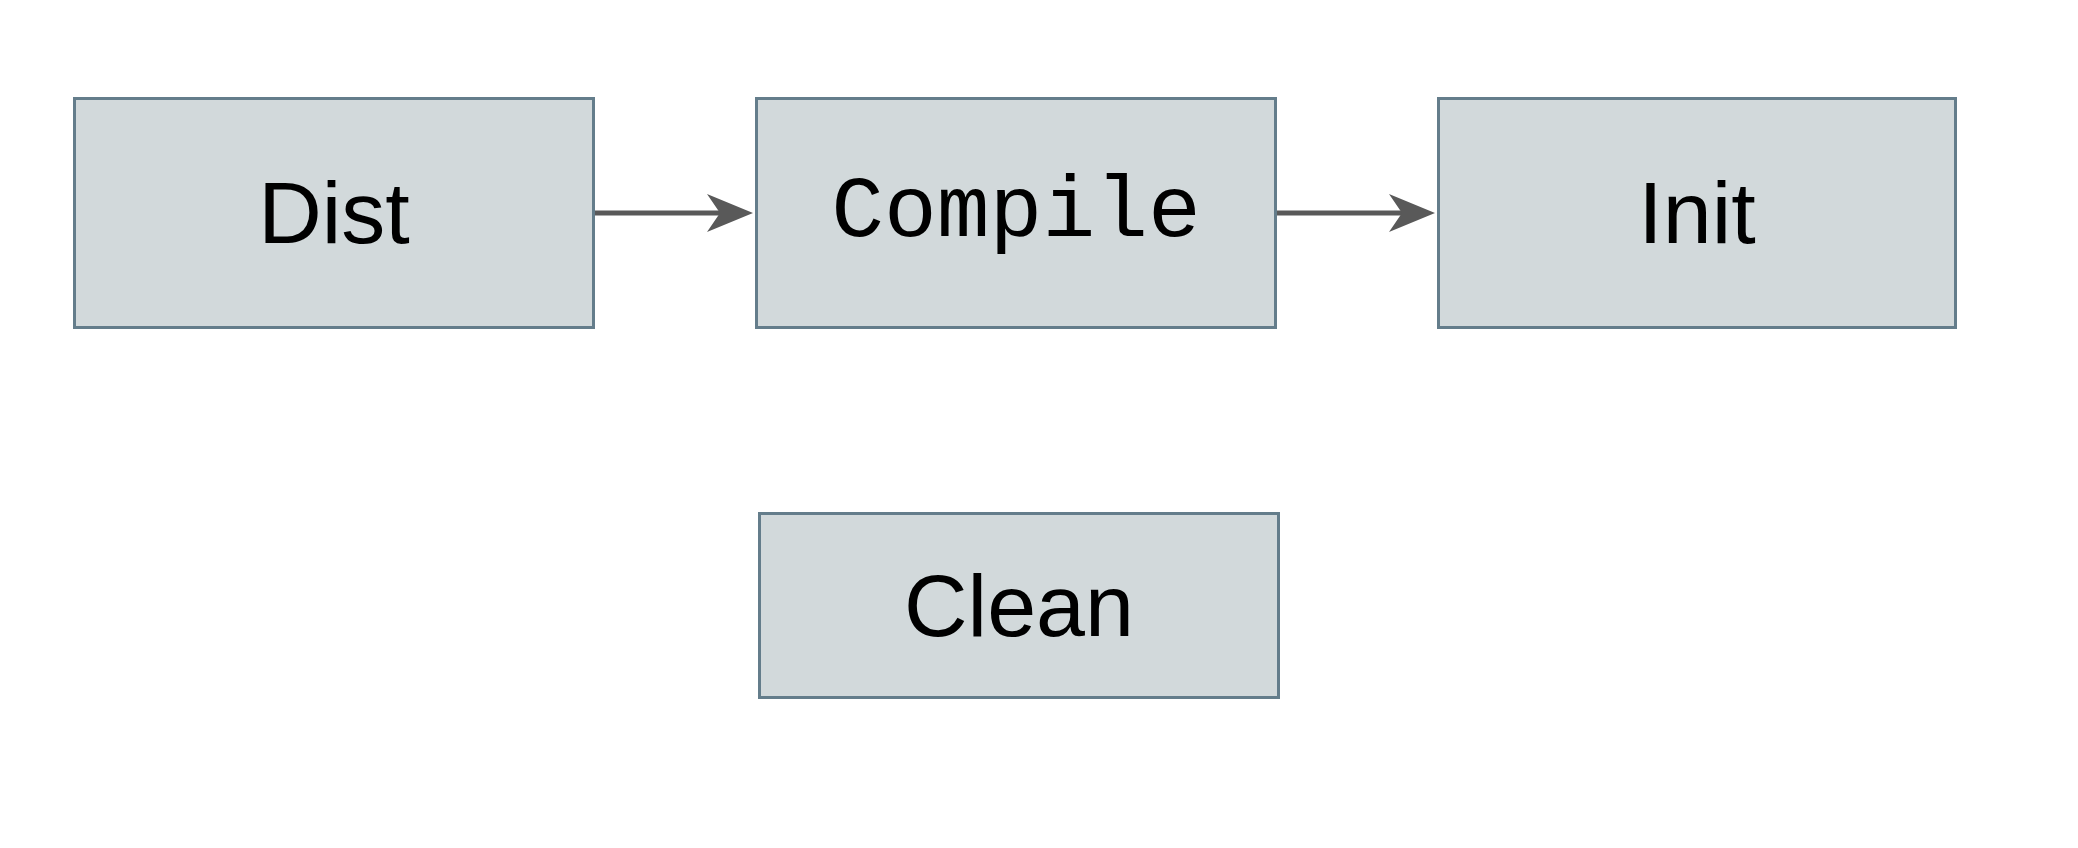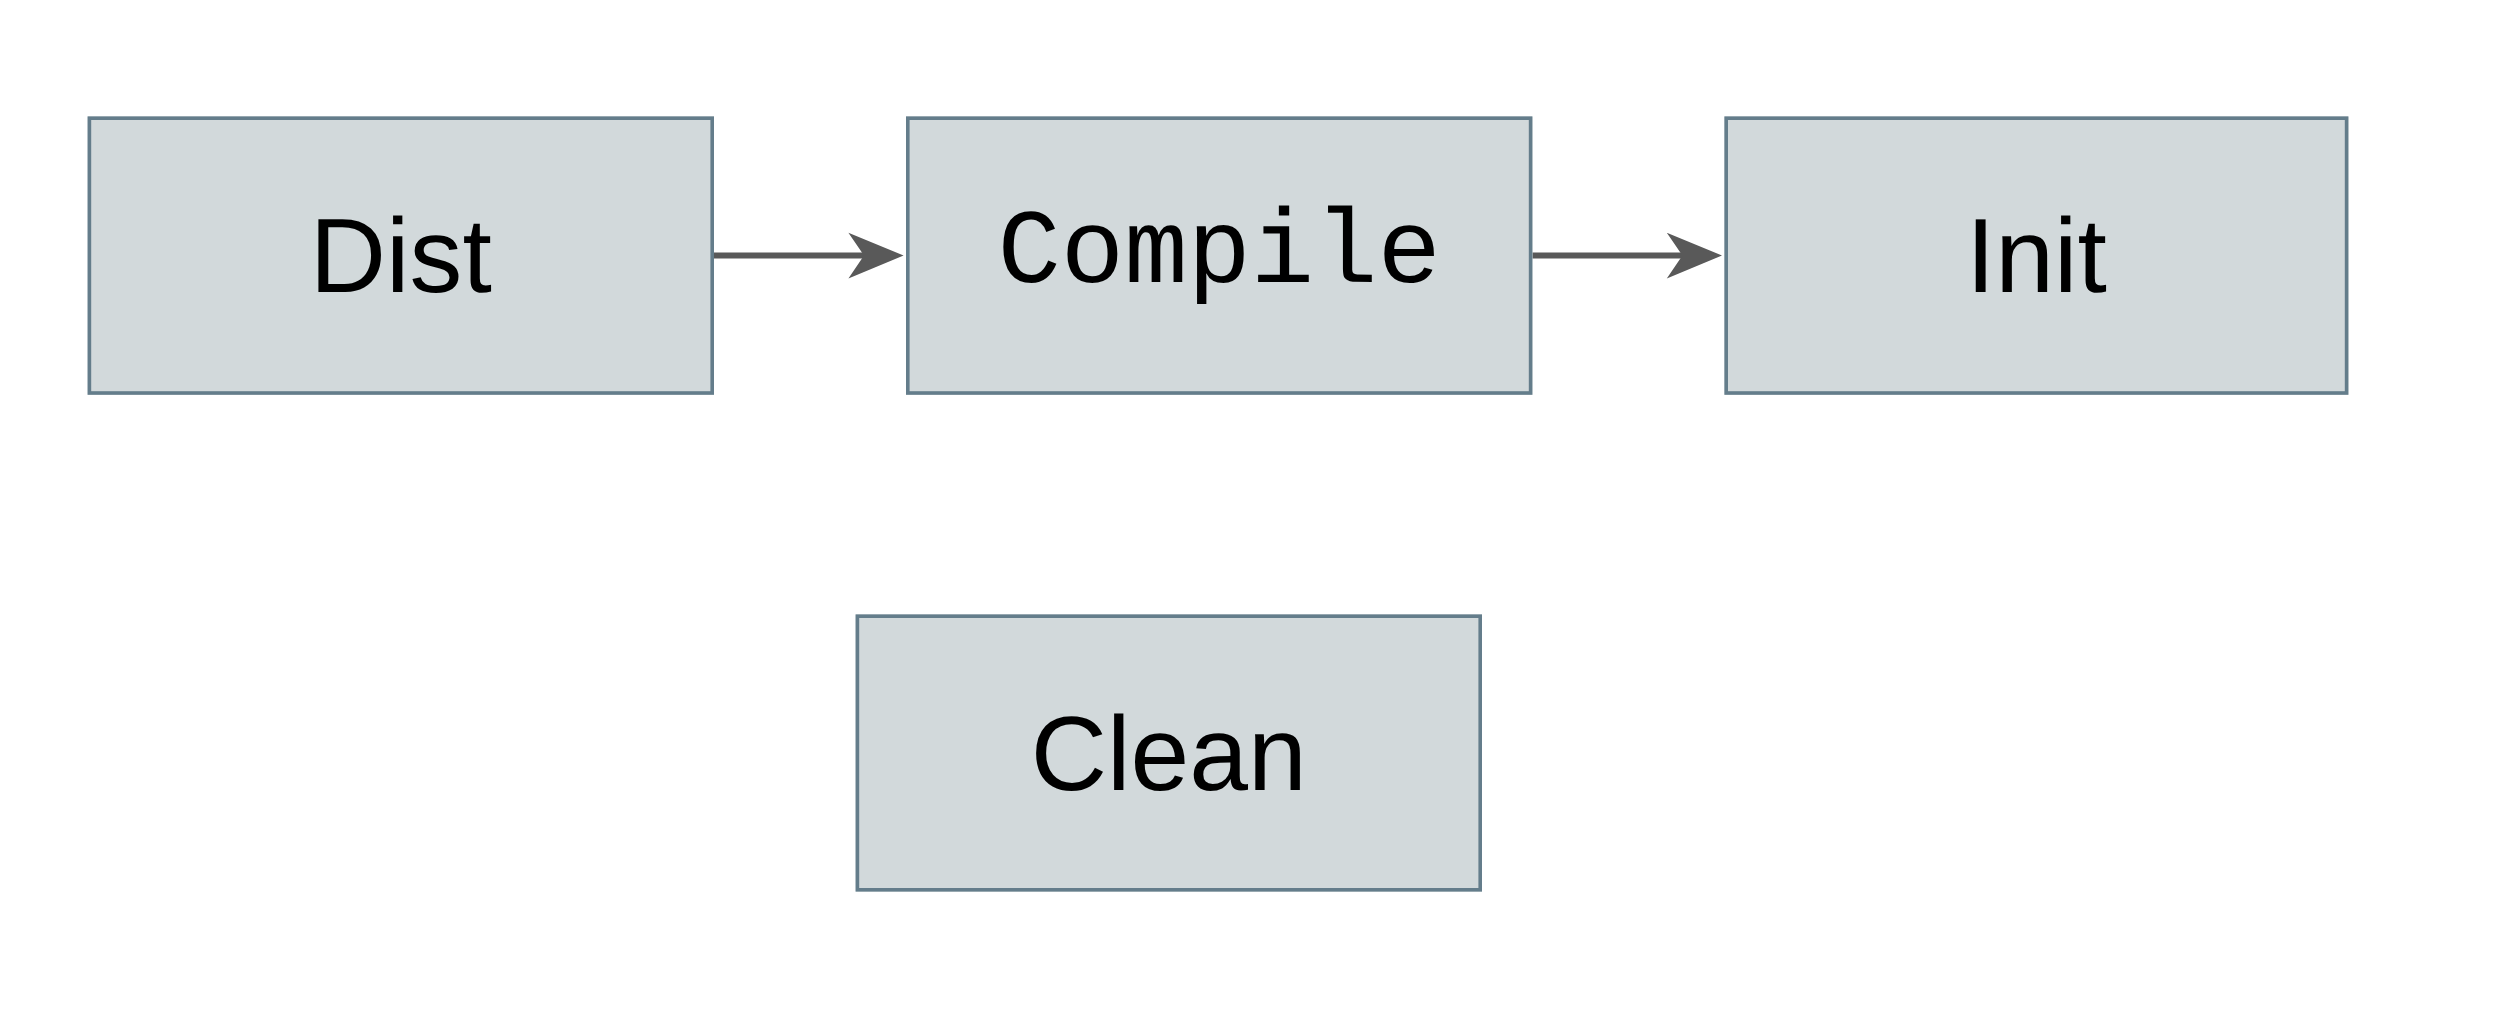--- a/index.html
+++ b/index.html
@@ -42,21 +42,21 @@
   .node-label{
     font-size:88px;
     line-height:1;
     color:var(--label-text);
     letter-spacing:0px;
     white-space:nowrap;
   }
   .node-dist   {left:73px;   top:97px;}
   .node-compile{left:755px;  top:97px;font-family:Liberation Mono, monospace;}
   .node-init   {left:1437px; top:97px; width:520px;}
-  .node-clean  {left:713px;  top:512px; height:231px;justify-content:center;}
+  .node-clean  {left:758px;  top:512px; height:187px;justify-content:center;}
 </style>
 </head>
 <body>
 
 <div class="canvas">
 
   <svg class="edges" viewBox="0 0 2078 848" xmlns="http://www.w3.org/2000/svg">
 
     <g>
       <line x1="595" y1="213" x2="722" y2="213" stroke="var(--arrow)" stroke-width="5"></line>

